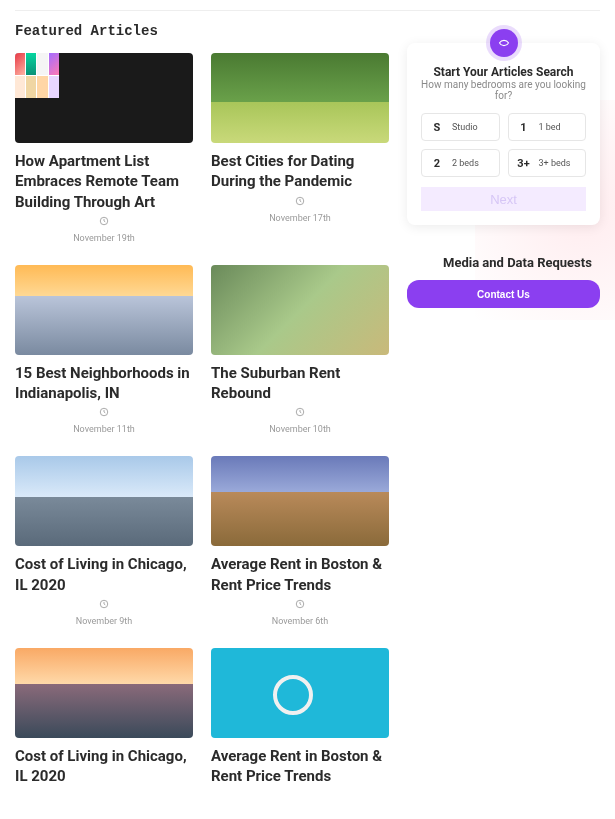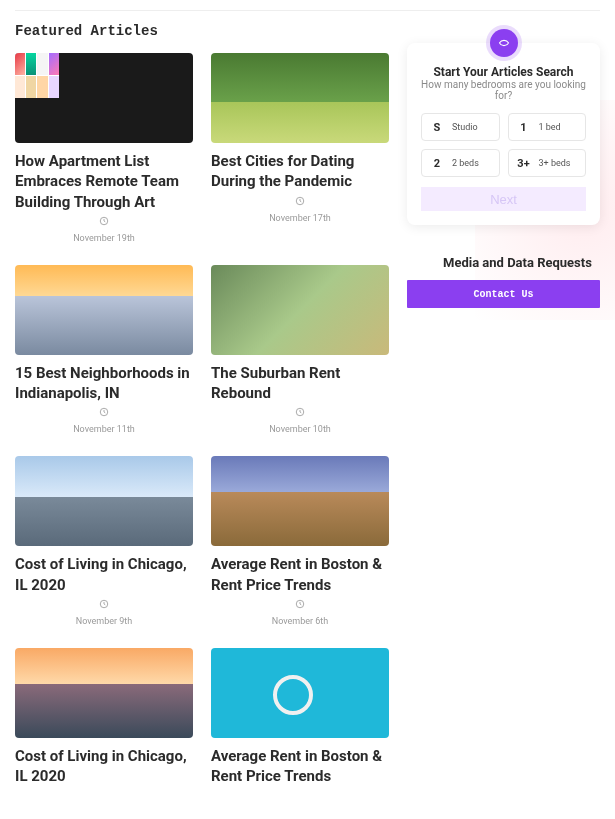--- a/index.html
+++ b/index.html
@@ -149,27 +149,26 @@
     font-weight:700;
     color:#2b2b2b;
     margin-top:30px;
     margin-bottom:10px;
     padding-left:36px;
   }
   .contact-btn {
     width:100%;
     height:28px;
     border:none;
-    border-radius:1px;
+    border-radius:12px;
     background:#8b3ff0;
     color:#fff;
     font-size:10px;
     font-weight:600;
     cursor:pointer;
-    font-family:Liberation Mono, monospace;
   }
 
   
   .th-art { background:#1a1a1a; display:grid; grid-template-columns:repeat(4,1fr); grid-template-rows:1fr 1fr; gap:1px; }
   .th-art div { background:#fff; }
   .th-art .a1{background:linear-gradient(135deg,#e63946,#ffb3a3);} 
   .th-art .a2{background:linear-gradient(180deg,#06d6a0,#0a9277);} 
   .th-art .a3{background:#f5f5f5;} 
   .th-art .a4{background:linear-gradient(135deg,#a36bff,#ff7ab3);} 
   .th-art .a5{background:#ffe8d6;} 

